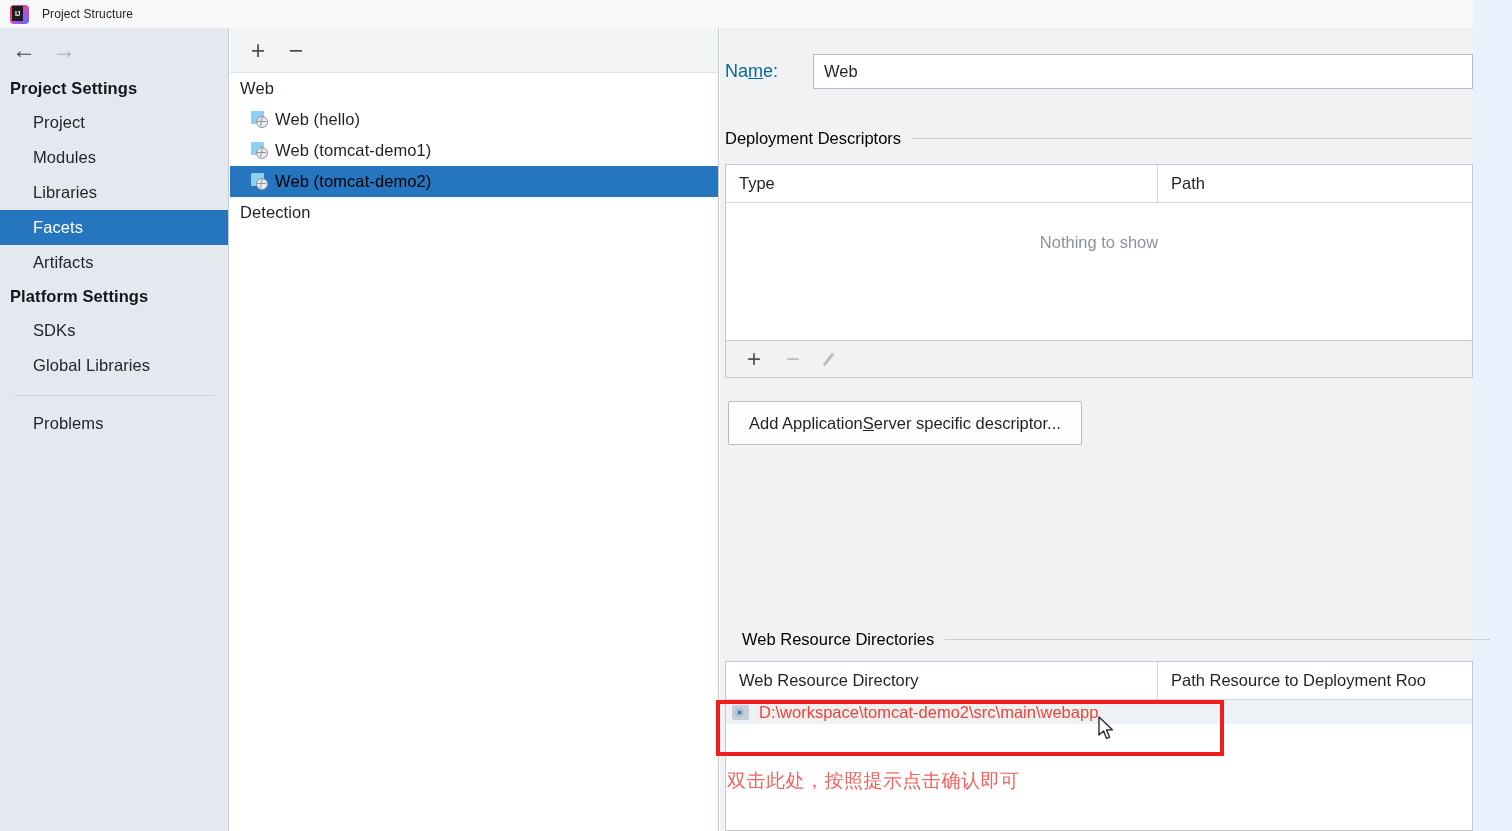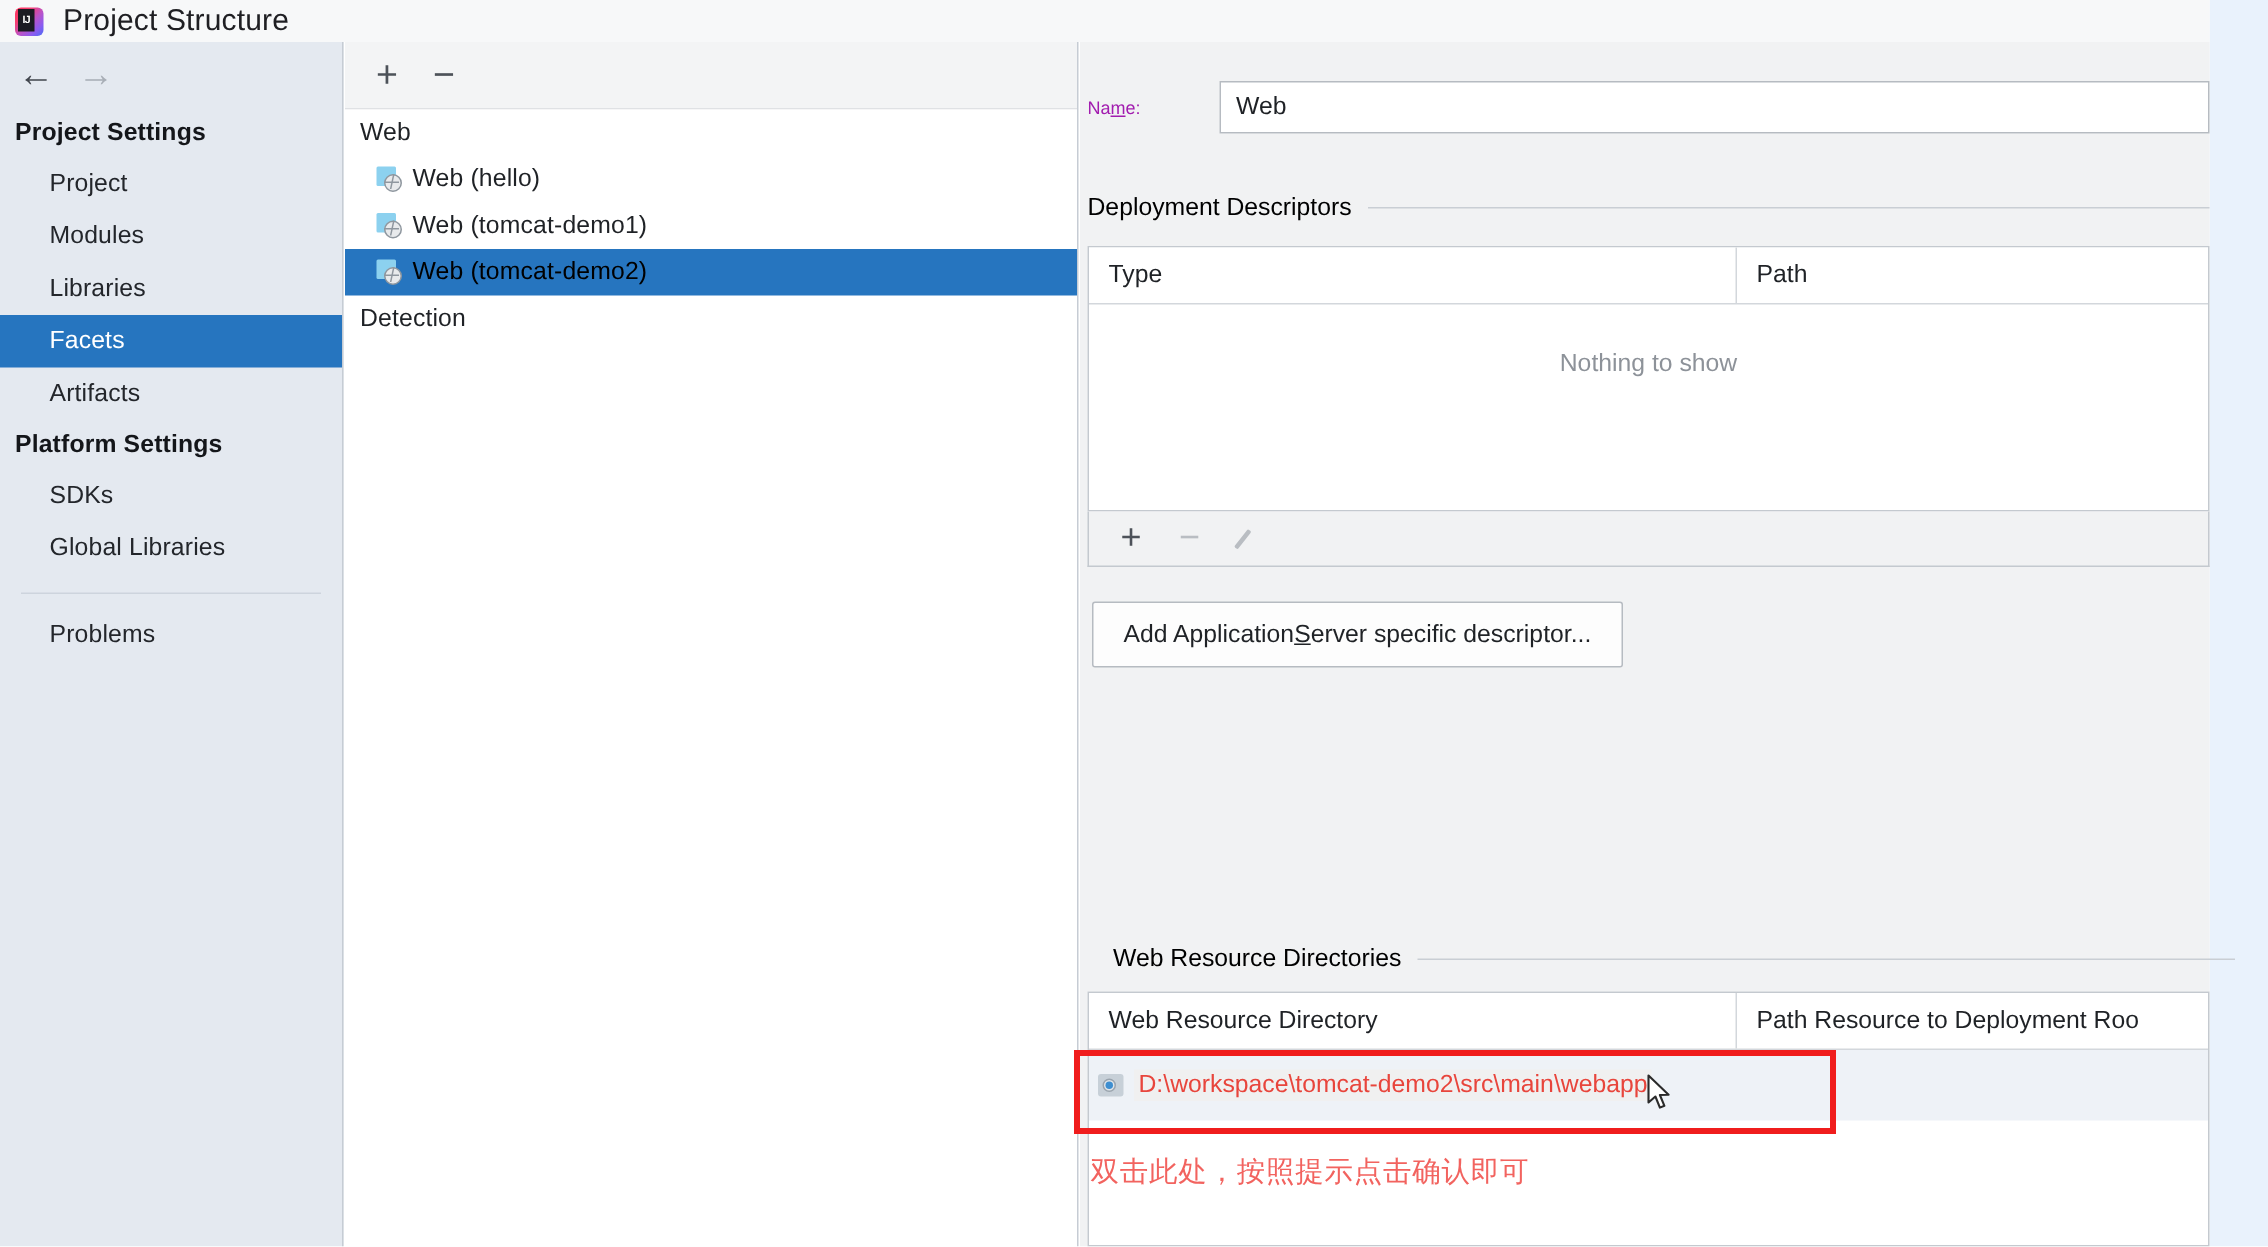--- a/index.html
+++ b/index.html
@@ -58,21 +58,21 @@
     color: #ffffff;
     font-size: 7px;
     font-weight: bold;
     line-height: 15px;
     text-align: center;
     letter-spacing: -0.5px;
     font-family: "Liberation Sans", sans-serif;
   }
   .title-text {
     margin-left: 13px;
-    font-size: 20px;
+    font-size: 12px;
     color: #1f1f23;
     letter-spacing: 0.1px;
   }
 
   
   .sidebar {
     position: absolute;
     left: 0; top: 28px;
     width: 229px; height: 803px;
     background: #e4e9f0;
@@ -214,22 +214,22 @@
     box-sizing: border-box;
   }
 
   .name-row {
     position: absolute;
     left: 5px; top: 26px;
     display: flex;
     align-items: center;
   }
   .name-label {
-    font-size: 12px;
-    color: #a21caf;
+    font-size: 18px;
+    color: #0369a1;
     width: 88px;
   }
   .name-label u { text-decoration: underline; }
   .name-input {
     width: 660px;
     height: 35px;
     background: #ffffff;
     border: 1px solid #b6bbc1;
     box-sizing: border-box;
     font-size: 16.5px;
@@ -349,21 +349,21 @@
   
   .wrd-table {
     position: absolute;
     left: 5px; top: 633px;
     width: 748px; height: 170px;
     background: #ffffff;
     border: 1px solid #c4c9cf;
     box-sizing: border-box;
   }
   .wrd-row {
-    height: 47px;
+    height: 24px;
     display: flex;
     align-items: center;
     background: #eef2f7;
   }
   .wrd-cell1 {
     width: 432px;
     display: flex;
     align-items: center;
     padding-left: 6px;
     box-sizing: border-box;

